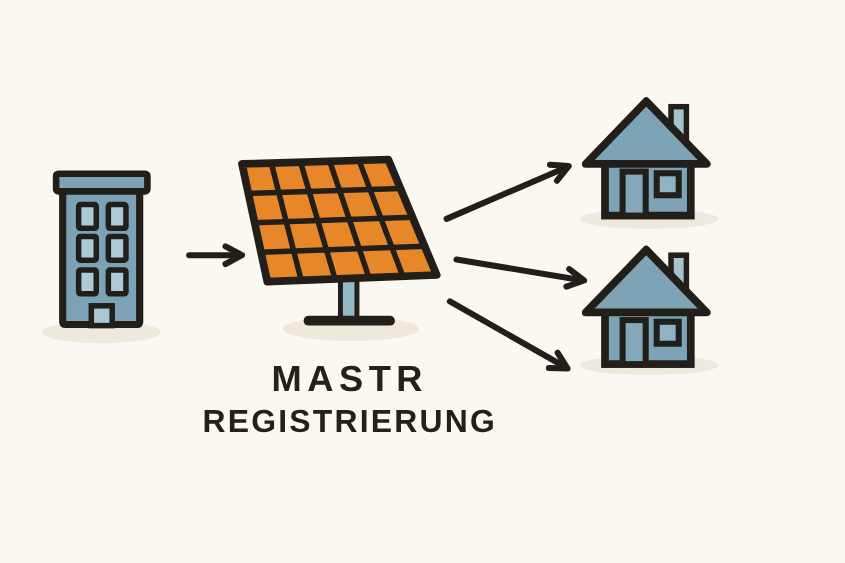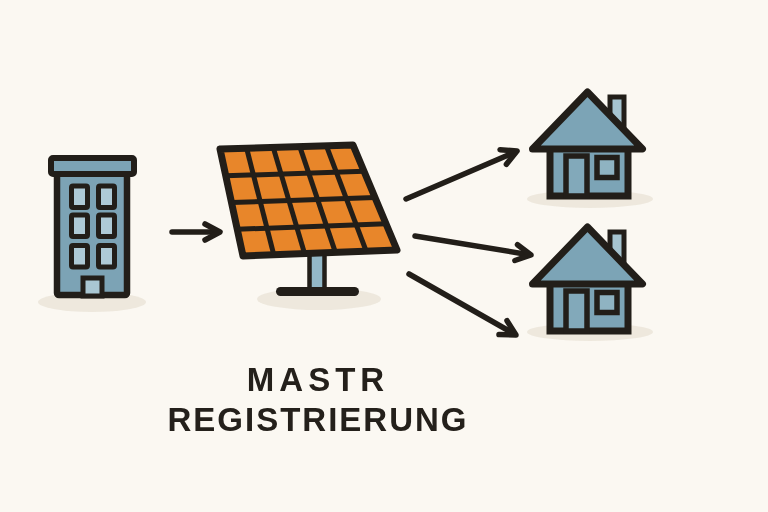--- a/index.html
+++ b/index.html
@@ -22,24 +22,23 @@
     width: 500px;
     text-align: center;
     color: #24201B;
     font-weight: 700;
     user-select: none;
   }
   .caption-line-1 {
     font-size: 33px;
     letter-spacing: 5px;
     line-height: 40px;
-    margin-top: 36px;
   }
   .caption-line-2 {
-    font-size: 33px;
+    font-size: 29px;
     letter-spacing: 2px;
     line-height: 40px;
   }
   .shaft, .head { stroke-linecap: round; stroke-linejoin: round; fill: none; }
   .shaft { stroke-width: 5.5; }
   .head  { stroke-width: 5.5; }
   .grid-line { stroke-width: 5; stroke-linecap: butt; }
 </style>
 </head>
 <body>

